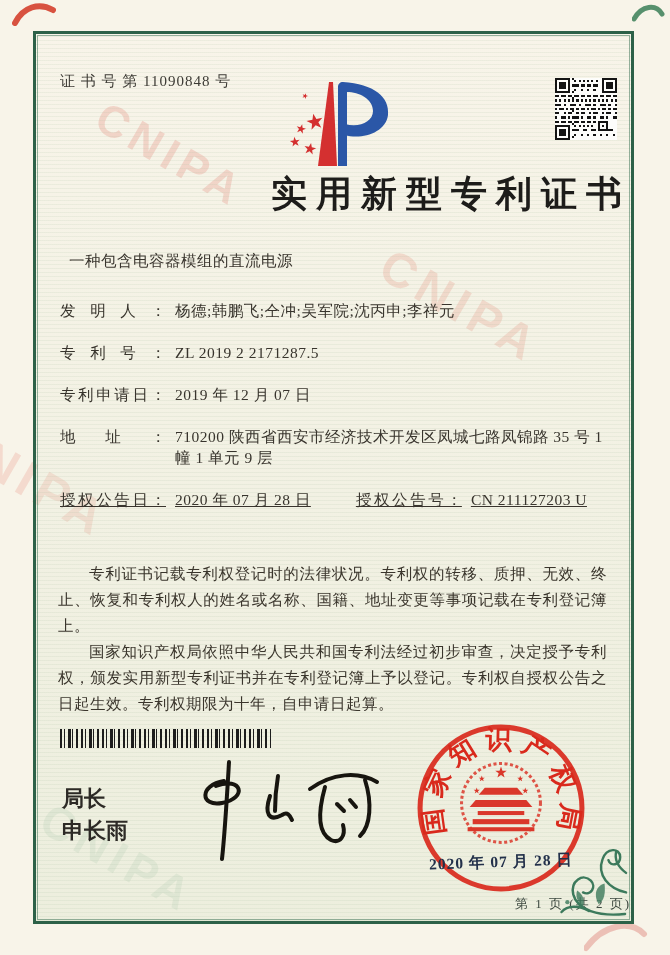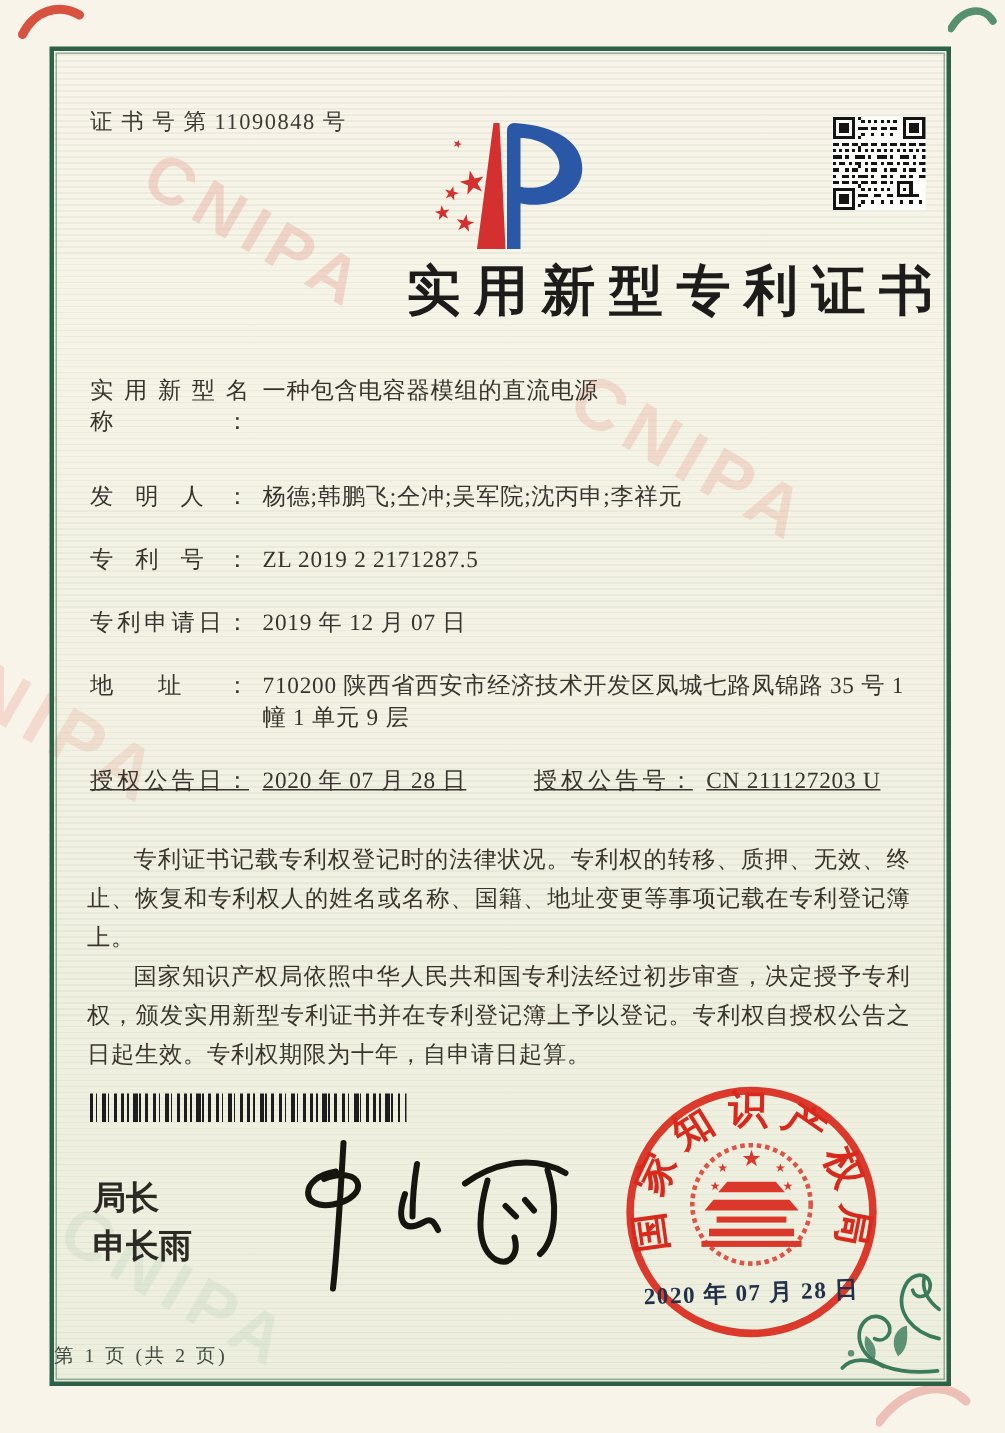--- a/index.html
+++ b/index.html
@@ -59,21 +59,21 @@
       #1d1d1d 12px,#1d1d1d 13px, transparent 13px, transparent 16px,
       #1d1d1d 16px,#1d1d1d 18px, transparent 18px, transparent 21px);
   }
   .signatory{position:absolute;left:26px;top:749px;font-size:22px;color:#2d2a26;font-weight:600;line-height:32px;}
   .signature{position:absolute;left:136px;top:722px;width:218px;height:108px;}
   .seal{position:absolute;left:379px;top:688px;width:172px;height:172px;}
   .seal-date{
     position:absolute;left:372px;top:818px;width:186px;text-align:center;
     font-size:15.5px;font-weight:bold;color:#22304a;letter-spacing:1px;transform:rotate(-2deg);
   }
-  .footer{position:absolute;left:0;top:861px;width:100%;text-align:left;font-size:13px;letter-spacing:2px;color:#3e4a41;}
+  .footer{position:absolute;left:0;top:861px;width:100%;text-align:right;font-size:13px;letter-spacing:2px;color:#3e4a41;}
   .ornament{position:absolute;right:3px;bottom:3px;width:88px;height:102px;}
 </style>
 </head>
 <body>
 
 <div class="page">
 
   <div class="wm wm1">CNIPA</div>
   <div class="wm wm2">CNIPA</div>
   <div class="wm wm3">CNIPA</div>
@@ -139,21 +139,20 @@
         <use href="#star" transform="translate(15,62) scale(0.52) rotate(-8)"></use>
         <use href="#star" transform="translate(30,69) scale(0.62) rotate(10)"></use>
         <use href="#star" transform="translate(25,16) scale(0.3) rotate(20)"></use>
       </g>
     </svg>
 
     <div class="title">实用新型专利证书</div>
 
     <div class="fields">
       <div class="row row-name">
-        <span class="lbl">实用新型名称：</span>
         <span class="val">一种包含电容器模组的直流电源</span>
       </div>
       <div class="row">
         <span class="lbl">发明人：</span>
         <span class="val">杨德;韩鹏飞;仝冲;吴军院;沈丙申;李祥元</span>
       </div>
       <div class="row">
         <span class="lbl">专利号：</span>
         <span class="val">ZL 2019 2 2171287.5</span>
       </div>

